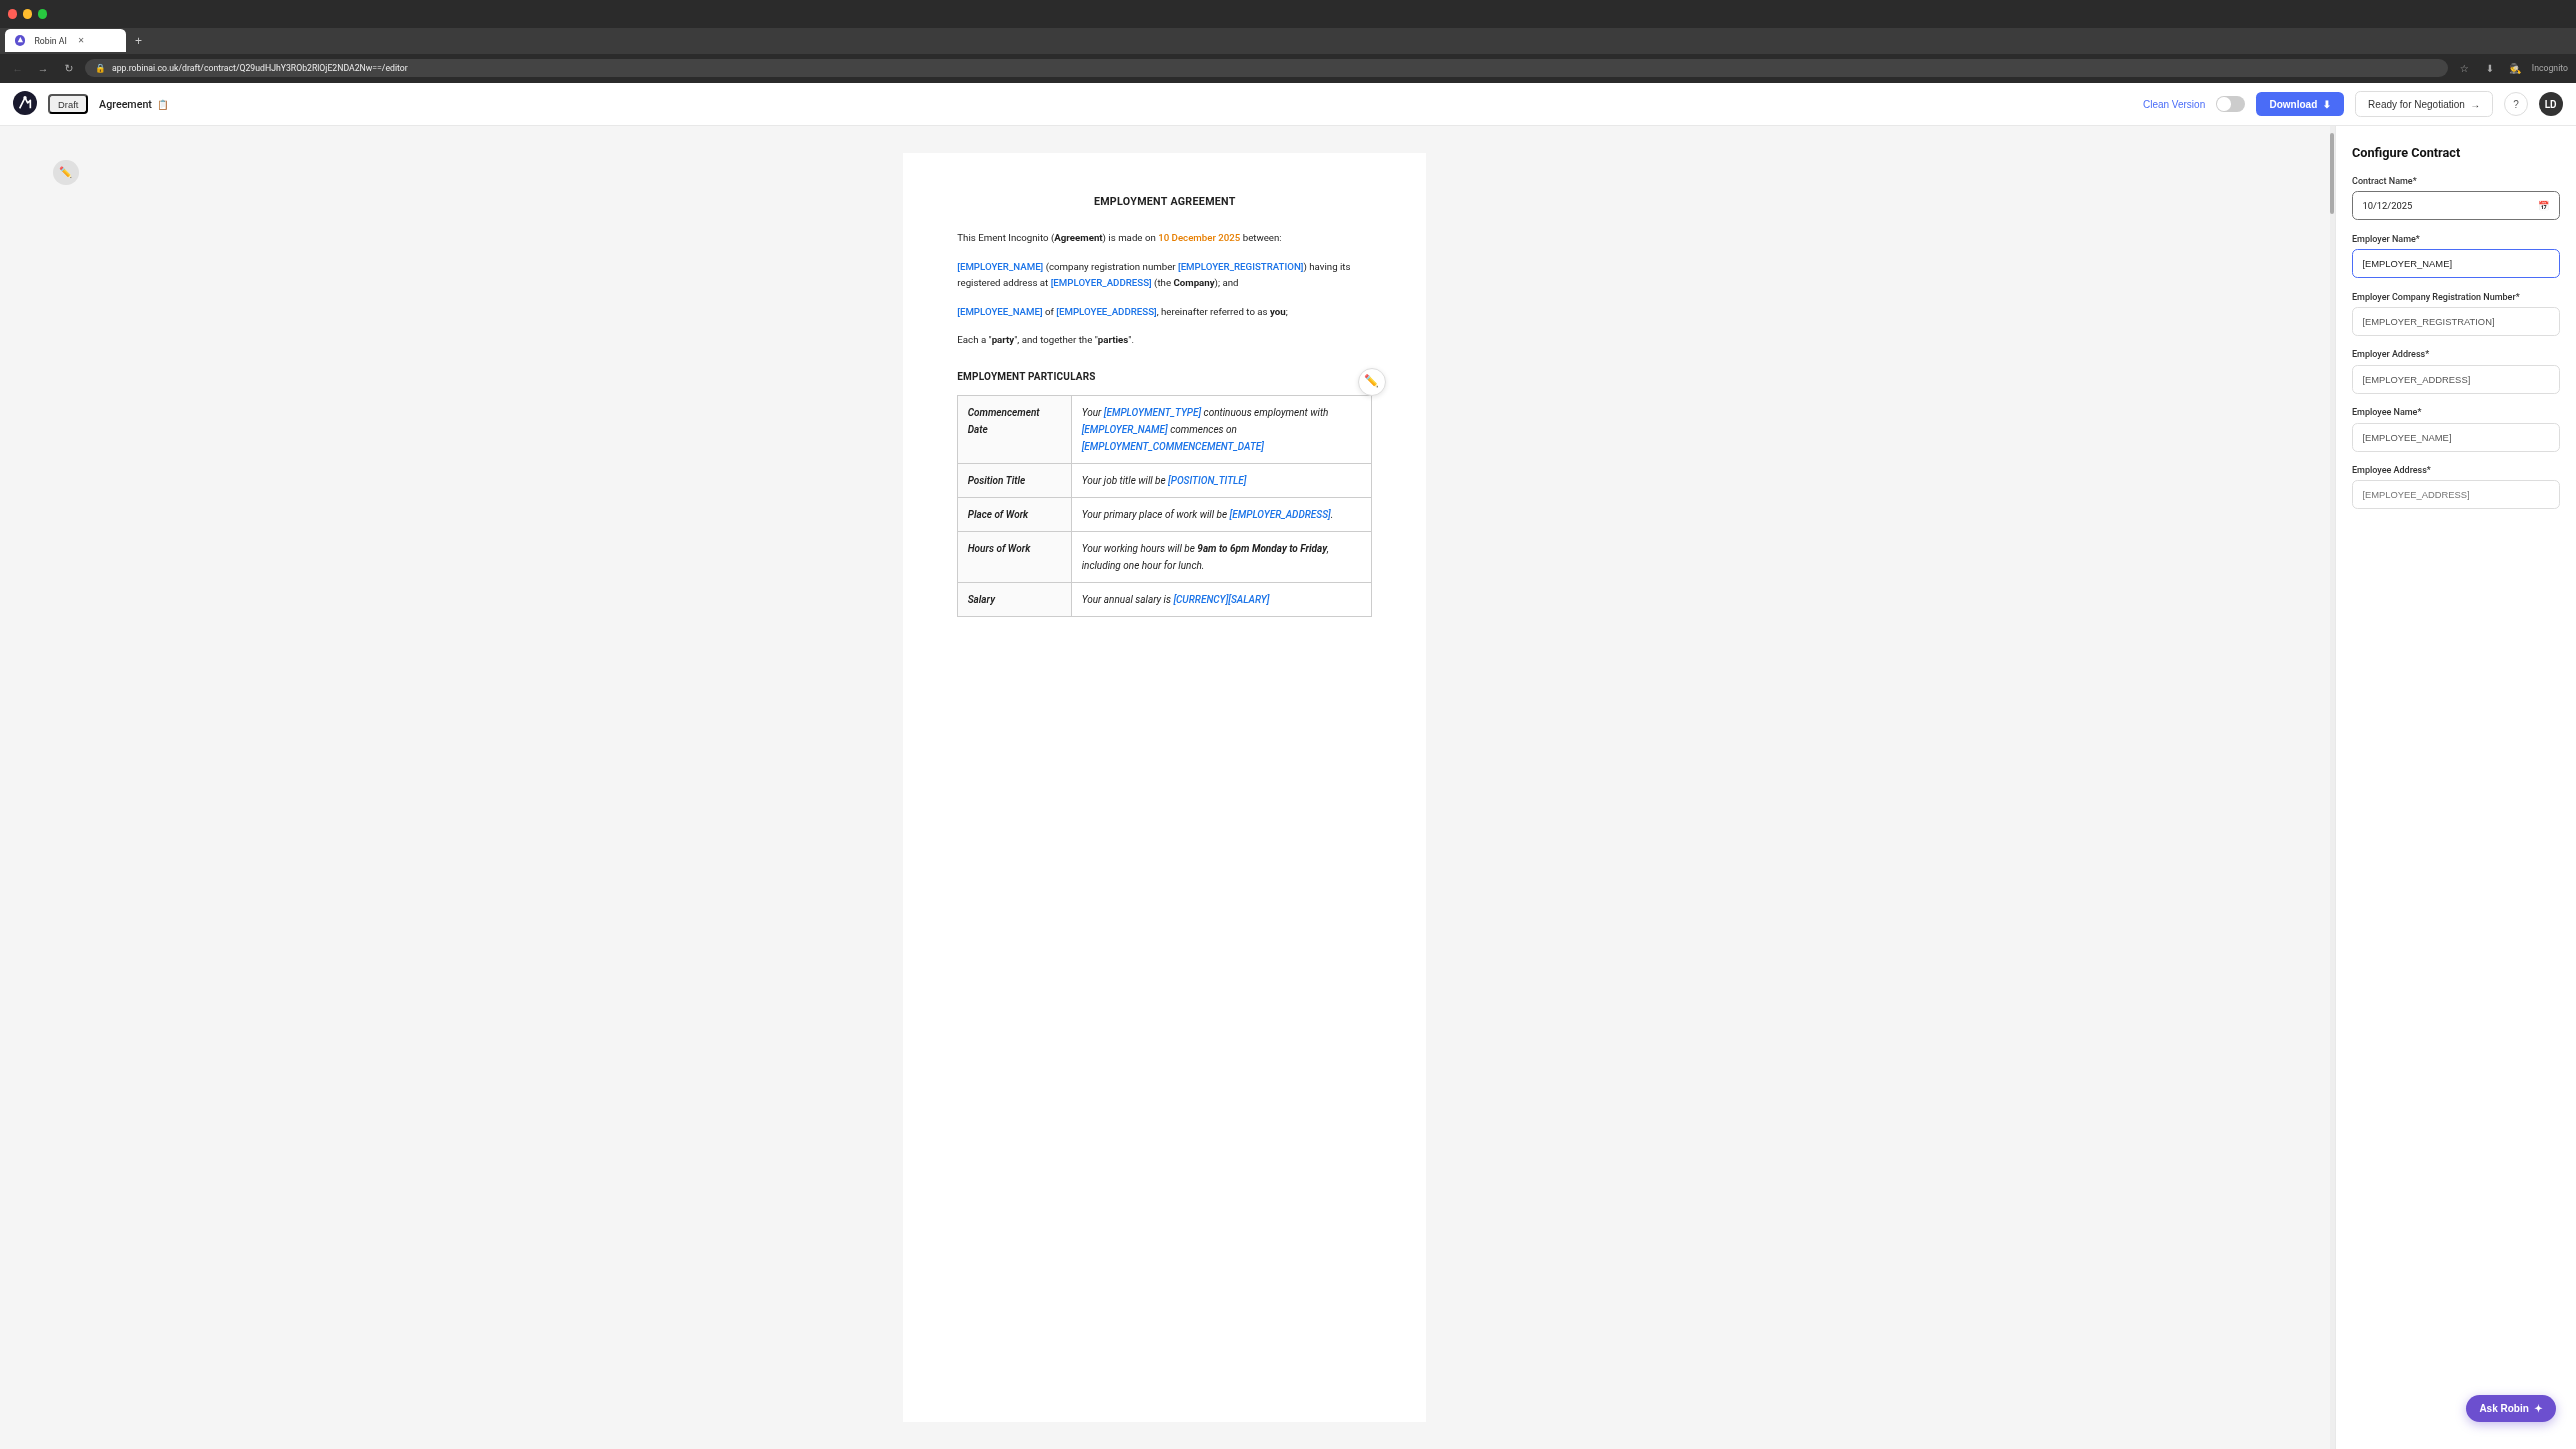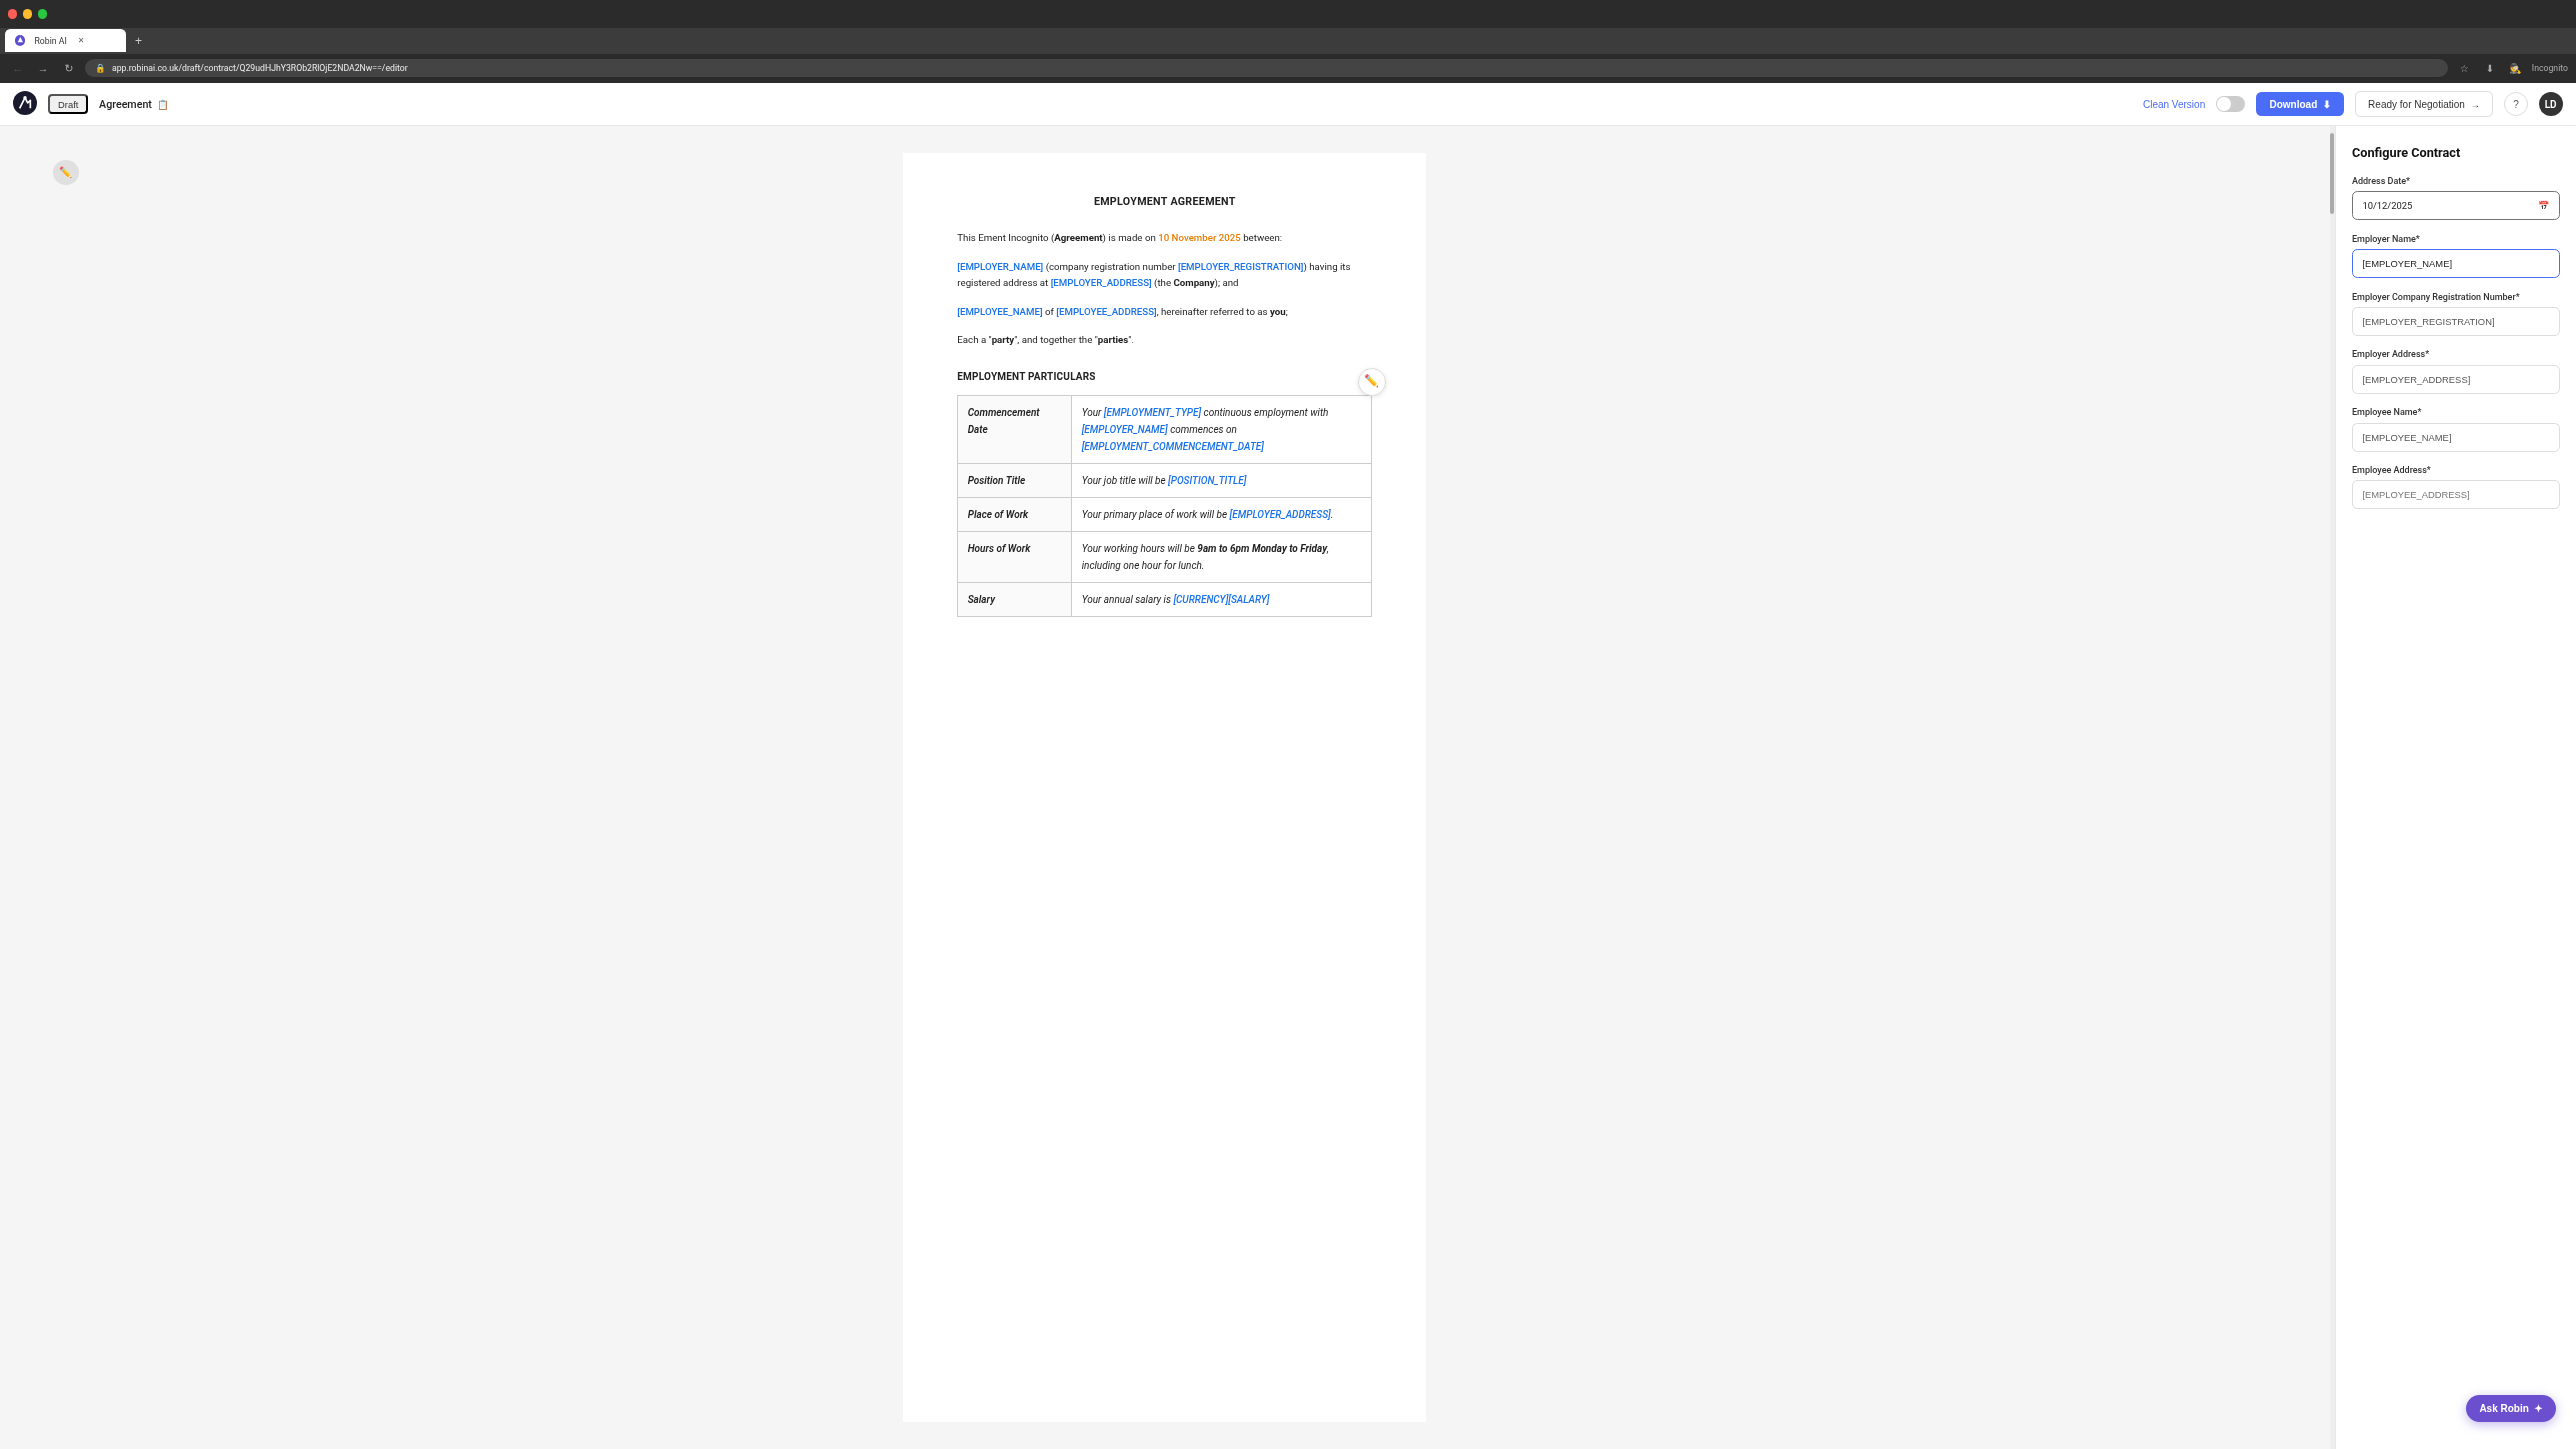--- a/index.html
+++ b/index.html
@@ -477,21 +477,21 @@
     <div class="doc-area">
 
       <div style="position:relative;">
         <div style="position:absolute; left:13.4px; top:6.7px; width:25.5px; height:25.5px; background:#e0e0e0; border-radius:50%; display:flex; align-items:center; justify-content:center; font-size:10.7px; cursor:pointer; z-index:10;">✏️</div>
       </div>
 
       <div class="doc-paper">
         <div class="doc-title-center">EMPLOYMENT AGREEMENT</div>
 
         <p class="doc-paragraph">
-          <span>This Em</span><span>ent Incognito (</span><span class="bold-text">Agreement</span><span>) is made on </span><span class="date-text">10 November 2025</span><span> between:</span>
+          <span>This Em</span><span>ent Incognito (</span><span class="bold-text">Agreement</span><span>) is made on </span><span class="date-text">10 December 2025</span><span> between:</span>
         </p>
 
         <p class="doc-paragraph">
           <span class="placeholder-text">[EMPLOYER_NAME]</span><span> (company registration number </span><span class="placeholder-text">[EMPLOYER_REGISTRATION]</span><span>) having its registered address at </span><span class="placeholder-text">[EMPLOYER_ADDRESS]</span><span> (the </span><span class="bold-text">Company</span><span>); and</span>
         </p>
 
         <p class="doc-paragraph">
           <span class="placeholder-text">[EMPLOYEE_NAME]</span><span> of </span><span class="placeholder-text">[EMPLOYEE_ADDRESS]</span><span>, hereinafter referred to as </span><span class="bold-text">you</span><span>;</span>
         </p>
 
@@ -536,21 +536,21 @@
     <div class="scrollbar-track">
       <div class="scrollbar-thumb"></div>
     </div>
   </div>
 
   <div class="right-panel">
     <div class="panel-title">Configure Contract</div>
 
     <div class="form-field">
       <div class="field-label">
-        <span>Address Date</span><span class="required">*</span>
+        <span>Contract Name</span><span class="required">*</span>
       </div>
       <div class="field-input-date">
         <span>10/12/2025</span>
         <span>📅</span>
       </div>
     </div>
 
     <div class="form-field">
       <div class="field-label">
         <span>Employer Name</span><span class="required">*</span>

